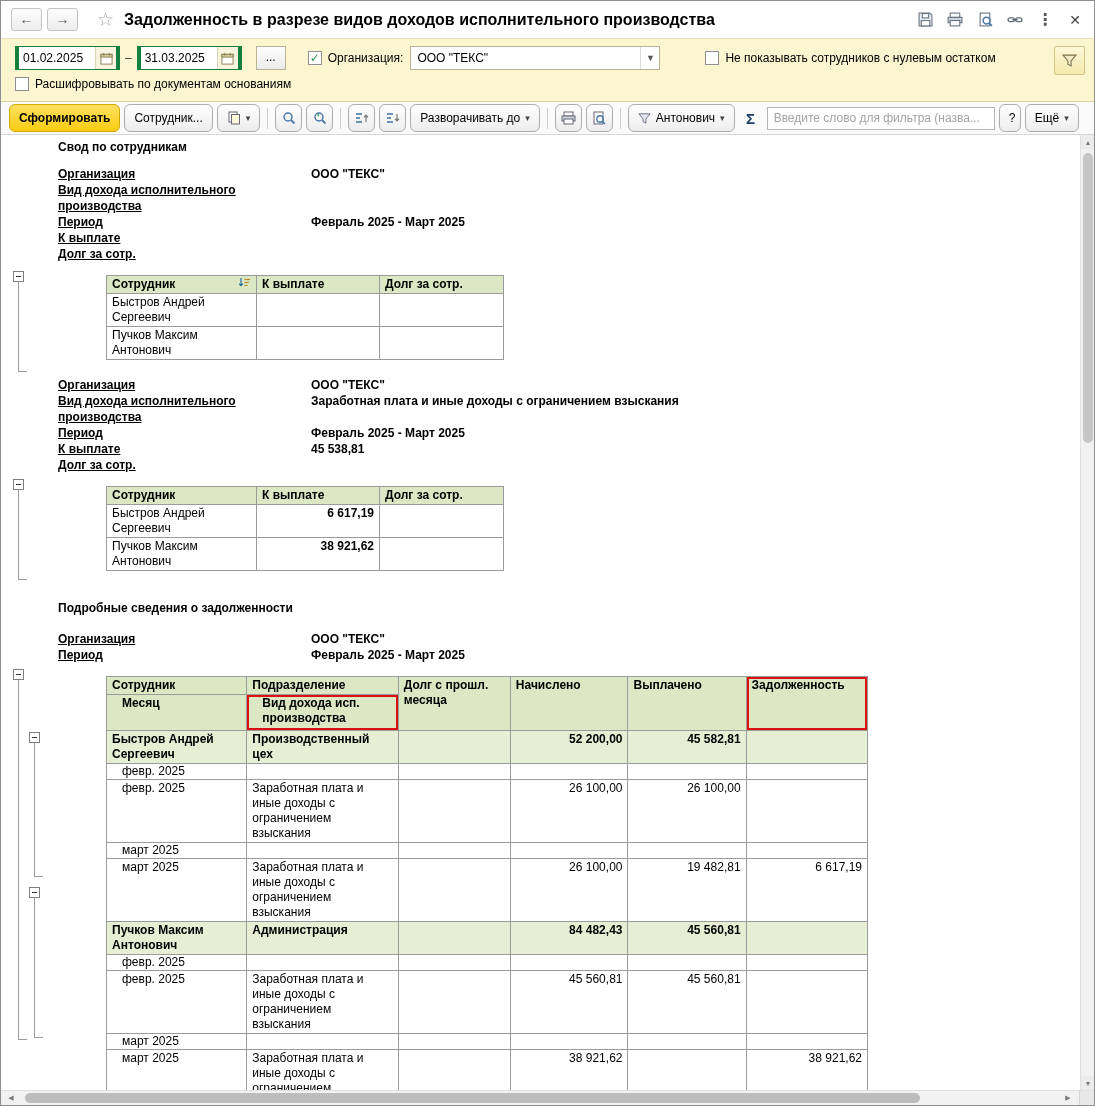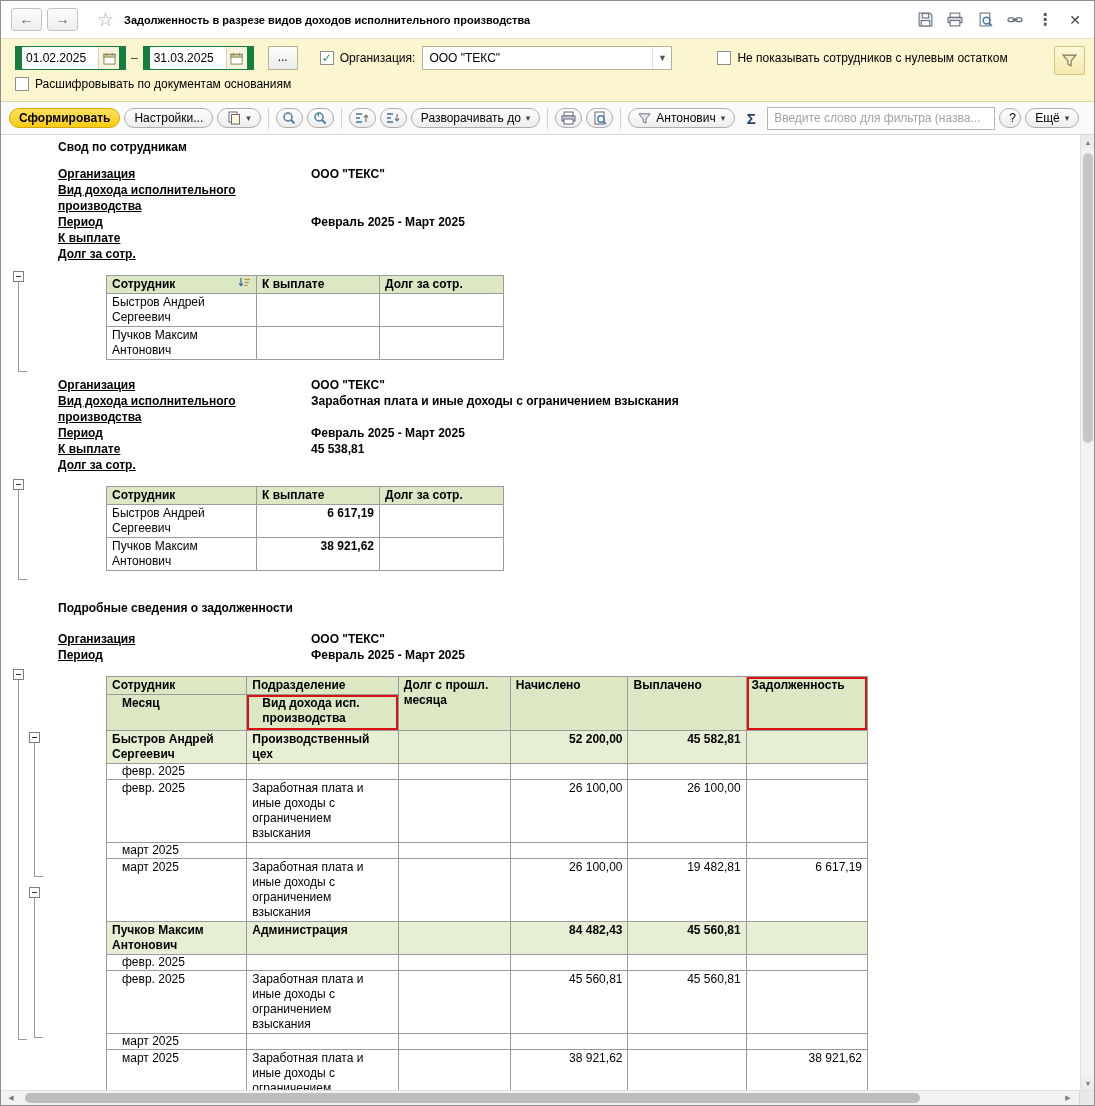--- a/index.html
+++ b/index.html
@@ -4,47 +4,47 @@
 <style>
   * { margin:0; padding:0; box-sizing:border-box; }
   html,body { background:#e9e9e9; }
   body { font-family:"Liberation Sans","DejaVu Sans",sans-serif; font-size:12px; color:#000; }
   .window { position:relative; width:1095px; height:1106px; background:#fff; border:1px solid #8e8e8e; display:flex; flex-direction:column; overflow:hidden; }
 
   
   .titlebar { height:37px; display:flex; align-items:center; padding:0 10px; background:#fff; flex:0 0 auto; }
   .nav-btn { width:31px; height:23px; border:1px solid #c3c3c3; border-radius:3px; background:linear-gradient(#fdfdfd,#ededed); color:#4f4f4f; font-size:14px; line-height:21px; text-align:center; margin-right:5px; cursor:pointer; }
   .star { color:#a8a8a8; font-size:19px; margin:0 10px 0 14px; cursor:pointer; }
-  .win-title { font-size:11px; font-weight:bold; white-space:nowrap; }
+  .win-title { font-size:16px; font-weight:bold; white-space:nowrap; }
   .title-icons { margin-left:auto; display:flex; align-items:center; gap:12px; color:#5a5a5a; }
   .ticon { width:18px; height:18px; display:flex; align-items:center; justify-content:center; cursor:pointer; }
   .kebab { font-size:16px; font-weight:bold; color:#555; }
   .close-x { font-size:14px; color:#444; }
 
   
   .filter-panel { position:relative; height:64px; background:#fbf5d0; border-top:1px solid #e6debc; border-bottom:1px solid #ddd39f; padding:7px 10px 4px 14px; flex:0 0 auto; }
   .frow { display:flex; align-items:center; }
   .frow2 { margin-top:7px; }
-  .date-box { display:flex; align-items:center; height:24px; background:#fff; border:7px solid #15803d; }
+  .date-box { display:flex; align-items:center; height:24px; background:#fff; border:4px solid #15803d; }
   .date-box input { width:76px; height:22px; border:0; outline:none; padding:0 4px; font-size:12px; font-family:inherit; }
   .cal-btn { width:21px; height:22px; border:0; border-left:1px solid #d9d4b8; background:#f7f3dd; display:flex; align-items:center; justify-content:center; cursor:pointer; }
   .dash { margin:0 5px; color:#333; }
   .dots-btn { width:30px; height:24px; margin-left:14px; border:1px solid #b9b393; background:linear-gradient(#fdfdfd,#ececec); font-size:12px; line-height:20px; text-align:center; cursor:pointer; }
   .chk { width:14px; height:14px; background:#fff; border:1px solid #8f8f8f; display:inline-flex; align-items:center; justify-content:center; font-size:12px; line-height:1; color:#1f9e52; font-weight:bold; cursor:pointer; flex:0 0 auto; }
   .chk-label { margin:0 0 0 6px; white-space:nowrap; }
   .org-wrap { margin-left:22px; display:flex; align-items:center; }
   .select { margin-left:7px; width:250px; height:24px; background:#fff; border:1px solid #b9b393; display:flex; align-items:center; }
   .select .sel-text { flex:1; padding:0 6px; white-space:nowrap; overflow:hidden; }
   .sel-arrow { width:19px; height:22px; border-left:1px solid #ddd; display:flex; align-items:center; justify-content:center; color:#555; font-size:9px; cursor:pointer; }
   .chk2-wrap { margin-left:45px; display:flex; align-items:center; }
   .funnel-btn { position:absolute; right:9px; top:7px; width:31px; height:29px; border:1px solid #d2c582; border-radius:2px; background:linear-gradient(#fdf8d9,#f4e9ad); display:flex; align-items:center; justify-content:center; cursor:pointer; }
 
   
   .toolbar { height:33px; background:#fafafa; border-bottom:1px solid #d6d6d6; display:flex; align-items:center; padding:0 8px; gap:4px; flex:0 0 auto; }
-  .tbtn { height:20px; border:1px solid #adadad; border-radius:12px; background:linear-gradient(#fefefe,#ededed); font-size:12px; font-family:inherit; padding:0 9px; display:inline-flex; align-items:center; gap:5px; cursor:pointer; white-space:nowrap; }
+  .tbtn { height:28px; border:1px solid #adadad; border-radius:6px; background:linear-gradient(#fefefe,#ededed); font-size:12px; font-family:inherit; padding:0 9px; display:inline-flex; align-items:center; gap:5px; cursor:pointer; white-space:nowrap; }
   .tbtn.icon { width:27px; padding:0; justify-content:center; }
   .gen { background:linear-gradient(#ffe05e,#fbcc12); border-color:#cfa900; font-weight:bold; }
   .sep { width:1px; height:21px; background:#d2d2d2; margin:0 3px; }
   .arr { font-size:9px; color:#444; }
   .sigma { font-size:15px; font-weight:bold; color:#1d3f66; background:none; border:none; width:24px; height:24px; cursor:pointer; }
   .search { width:228px; height:23px; border:1px solid #b5b5b5; padding:0 6px; font-size:12px; font-family:inherit; color:#555; }
   .search::placeholder { color:#a3a3a3; }
   .qbtn { width:22px; }
 
   
@@ -179,21 +179,21 @@
     </div>
     <div class="funnel-btn">
       <svg width="15" height="15" viewBox="0 0 14 14">
           <path d="M1 2h12L8.5 7.5V12l-3-1.6V7.5Z" fill="#efe9c4" stroke="#7c7350"></path>
         </svg>
     </div>
   </div>
 
   <div class="toolbar">
     <button class="tbtn gen">Сформировать</button>
-    <button class="tbtn">Настройки...</button>
+    <button class="tbtn">Сотрудник...</button>
     <button class="tbtn">
       <svg width="14" height="14" viewBox="0 0 14 14">
           <rect x="2" y="1" width="8" height="10" fill="#fff" stroke="#667"></rect>
           <rect x="4.5" y="3.5" width="8" height="9.5" fill="#fdf7d8" stroke="#667"></rect>
         </svg>
       <span class="arr">▾</span>
     </button>
     <span class="sep"></span>
     <button class="tbtn icon">
       <svg width="14" height="14" viewBox="0 0 14 14">

